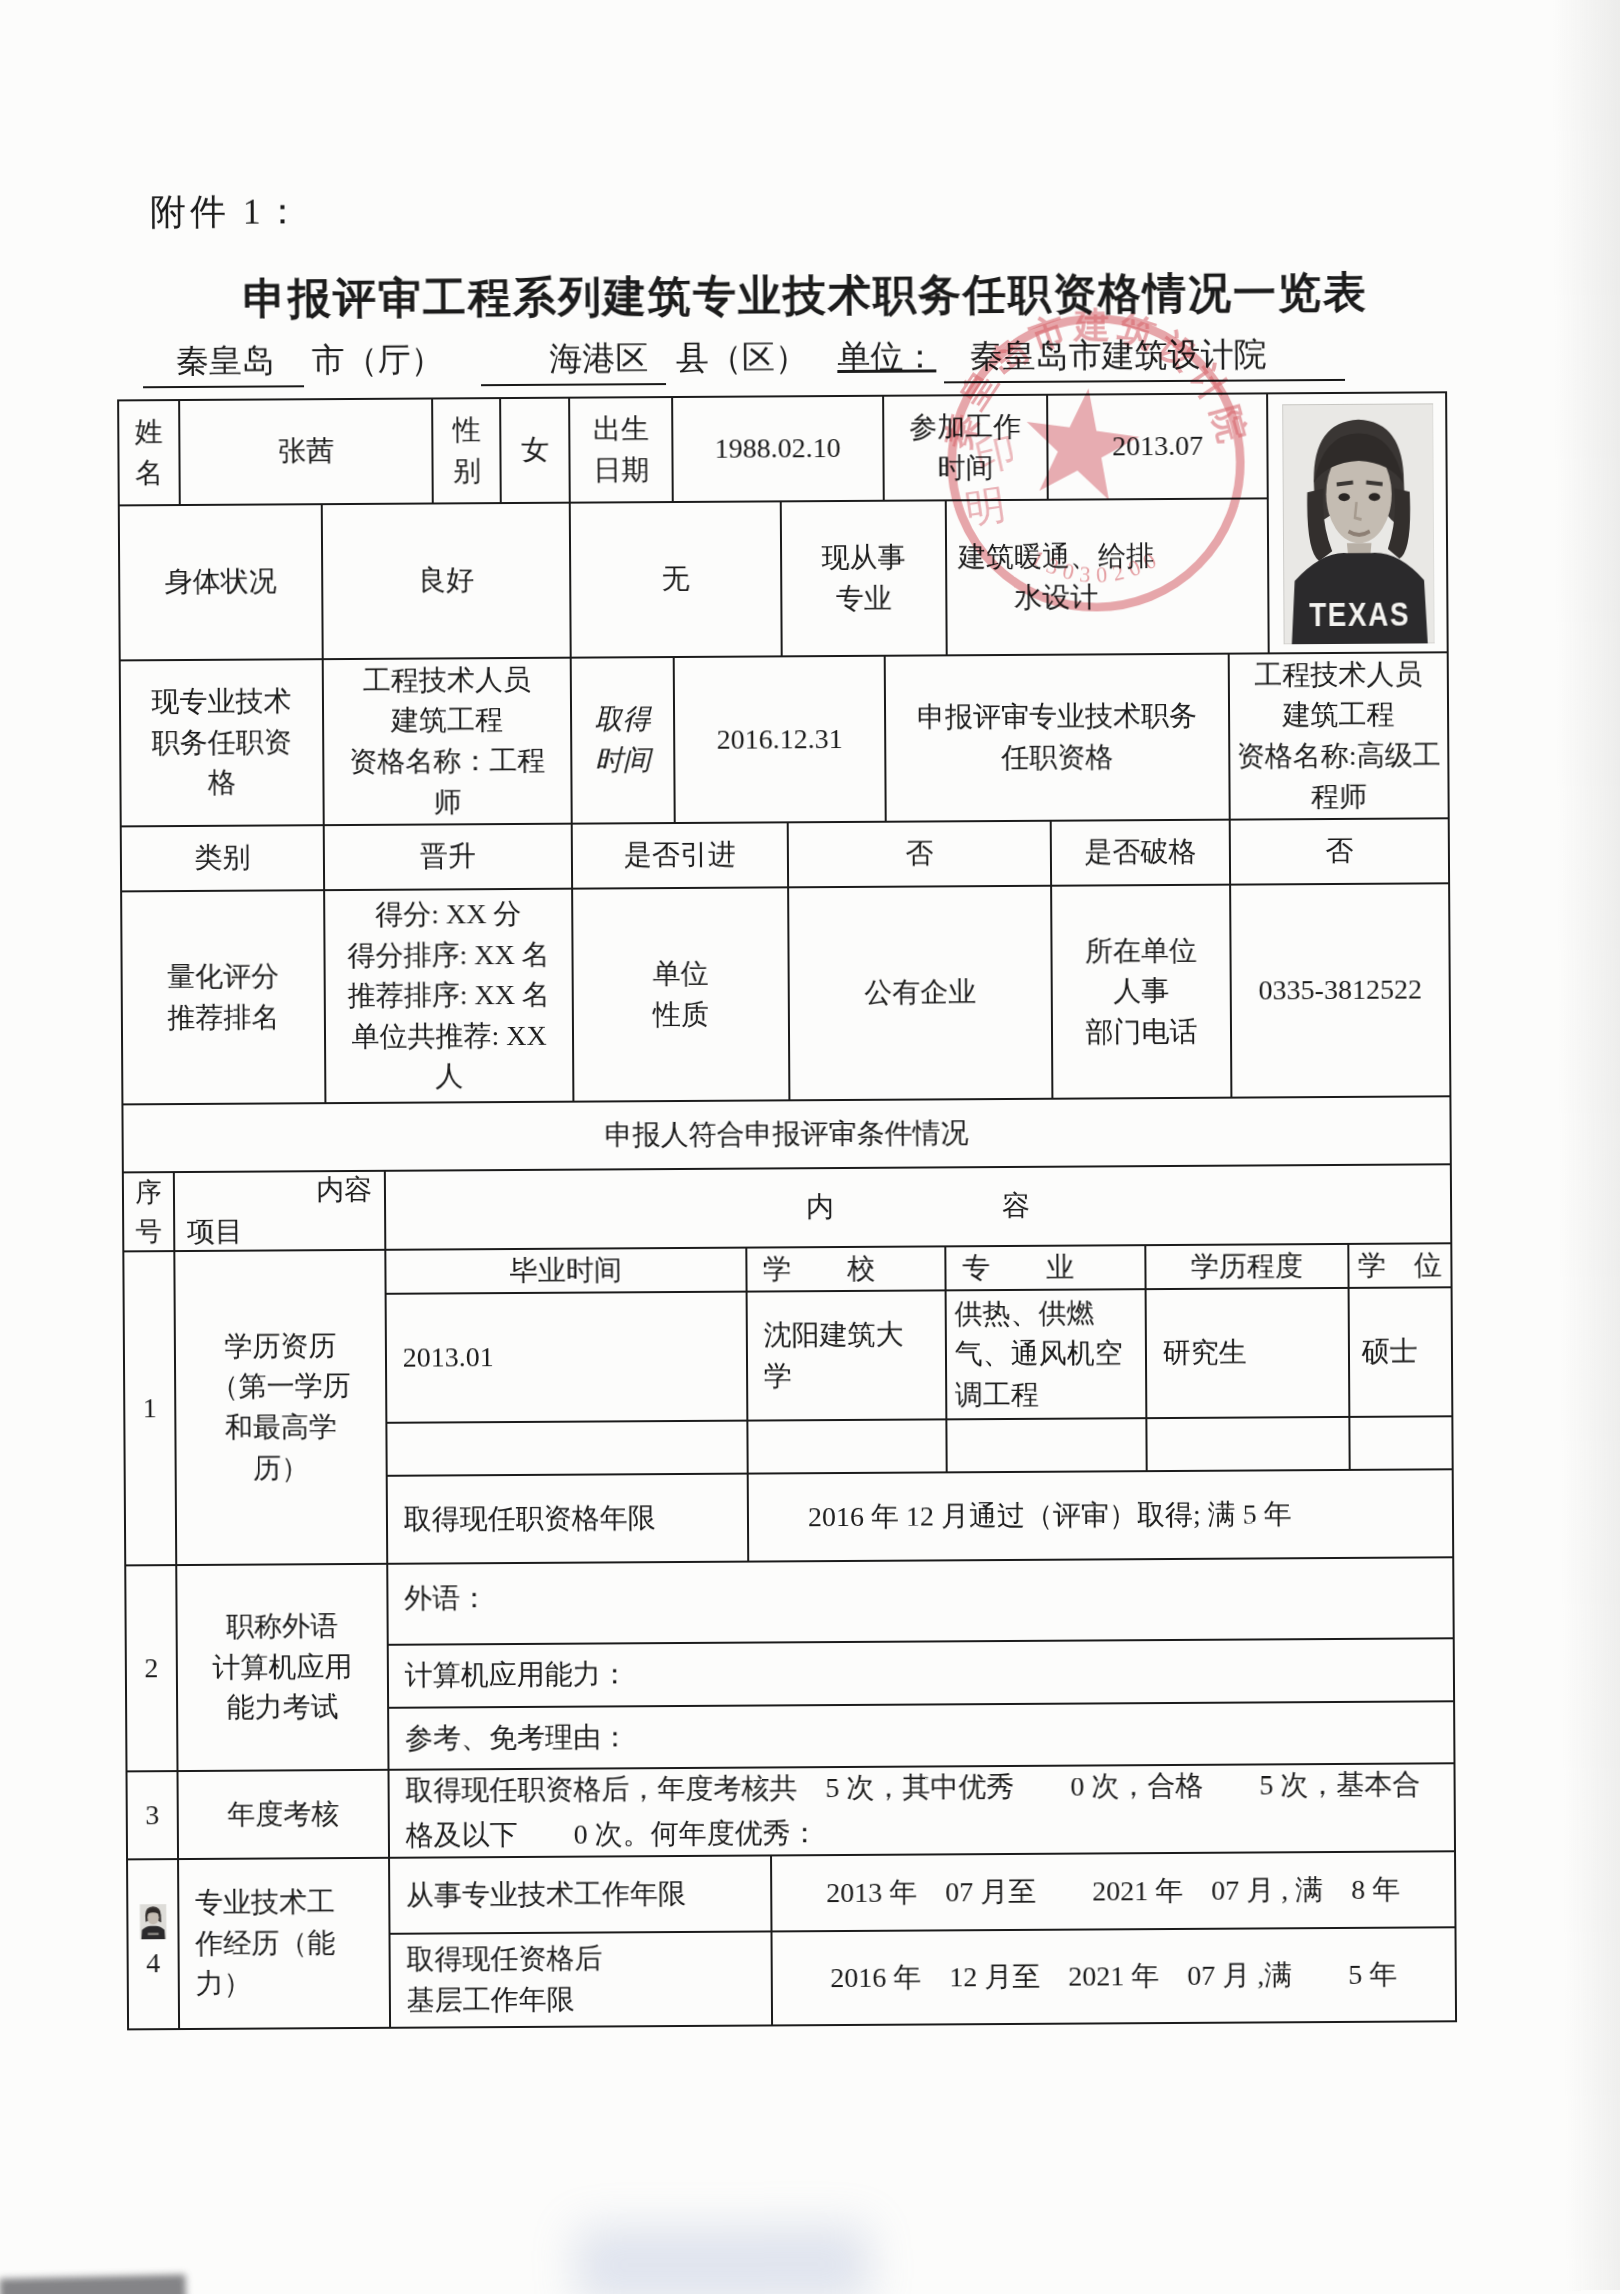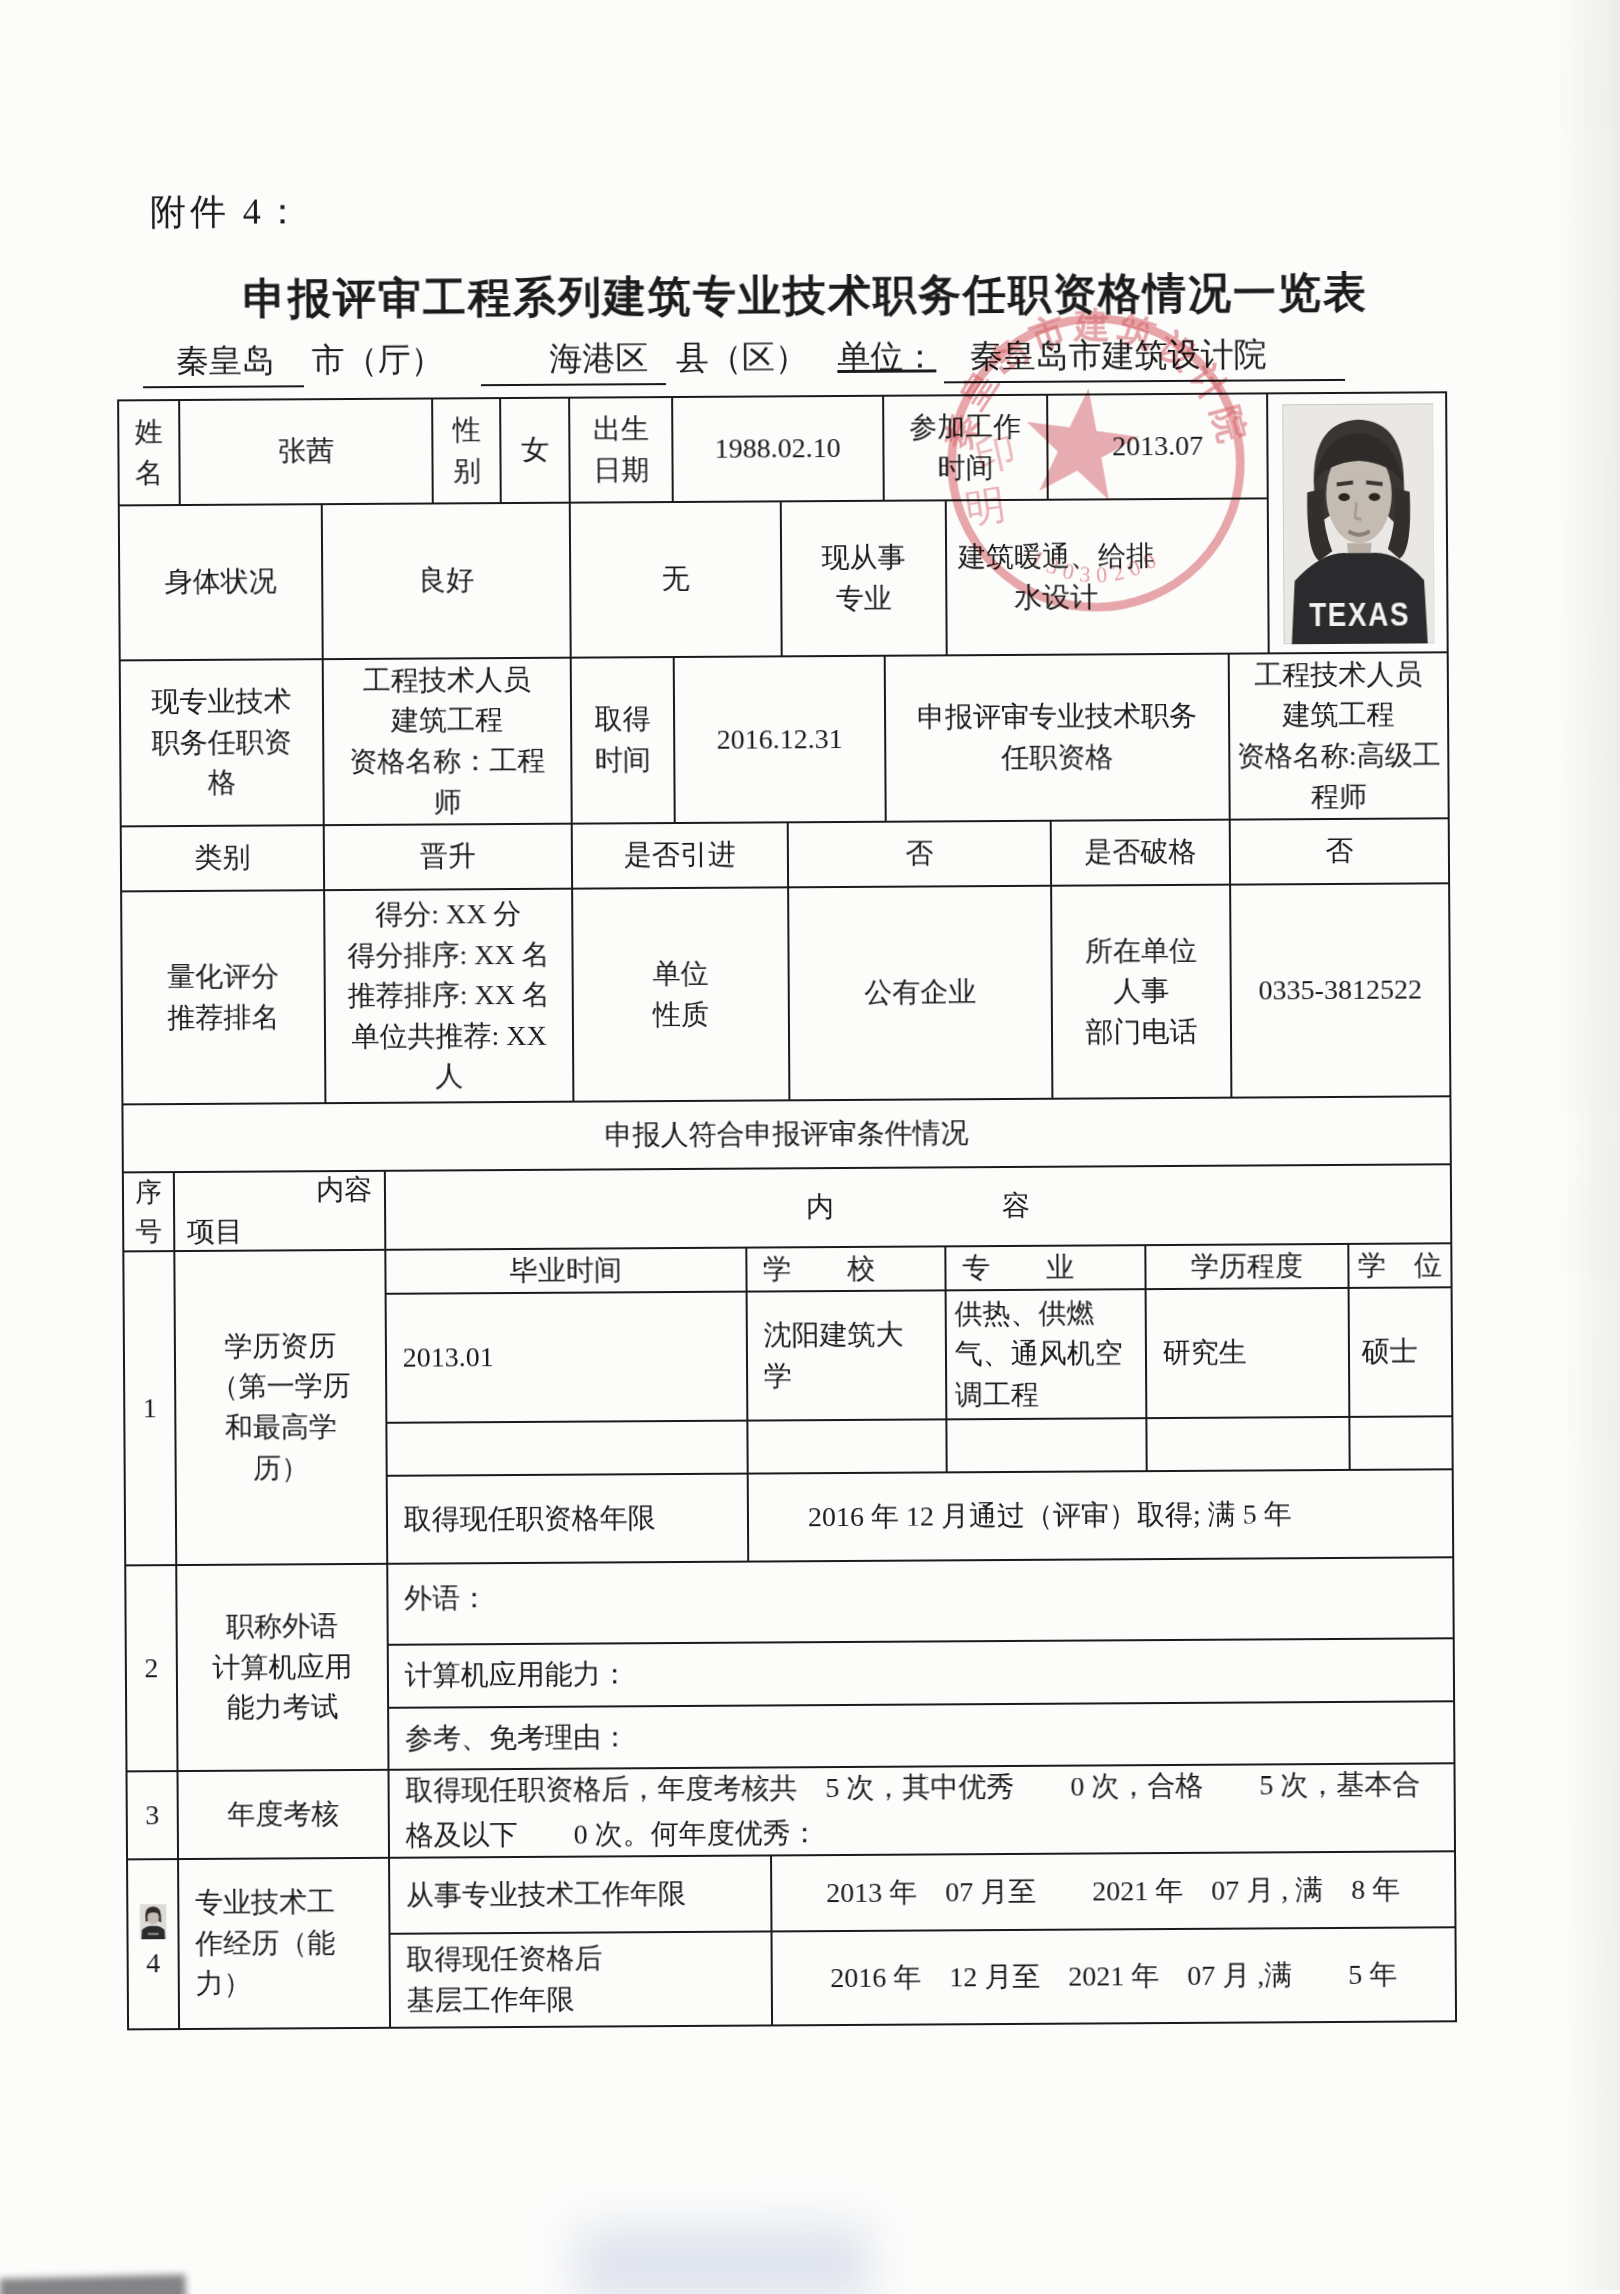--- a/index.html
+++ b/index.html
@@ -37,21 +37,21 @@
   .smudge-c{position:absolute;left:568px;top:2225px;width:294px;height:78px;background:#8fa0c8;filter:blur(21.6px);opacity:.25;}
   .smudge-r{position:absolute;left:1558px;top:0;width:69px;height:2295px;
             background:linear-gradient(to right,rgba(0,0,0,0),rgba(120,120,118,.12));}
 </style>
 </head>
 <body>
 
 <div class="page">
  <div class="scan">
 
-  <div class="txt attachment">附件 4：</div>
+  <div class="txt attachment">附件 1：</div>
   <div class="txt title">申报评审工程系列建筑专业技术职务任职资格情况一览表</div>
 
   <div class="txt region">
     <span class="seg u" style="padding:0 29px 2px 33px;">秦皇岛</span><span class="seg" style="padding:0 7.8px;">市（厅）</span><span class="seg u" style="margin-left:29px;padding:0 17.6px 2px 69px;">海港区</span><span class="seg" style="padding:0 9.8px;">县（区）</span><span class="seg" style="padding:0 7.8px 0 19.6px;text-decoration:underline;">单位：</span><span class="seg u" style="padding:0 78px 2px 25.5px;">秦皇岛市建筑设计院</span>
   </div>
 
   <div class="tbl">
 
     <div class="row" style="height:260px;">
       <div class="vcol" style="width:1149px;border-right:2px solid #1b1b1b;">
@@ -102,21 +102,21 @@
     </div>
 
     <div class="row" style="height:166px;">
       <div class="c pre" style="width:203px;">现专业技术
 职务任职资
 格</div>
       <div class="c pre" style="width:248px;">工程技术人员
 建筑工程
 资格名称：工程
 师</div>
-      <div class="c pre" style="width:103px;">取得
+      <div class="c pre" style="width:103px;font-style:italic;">取得
 时间</div>
       <div class="c" style="width:211px;">2016.12.31</div>
       <div class="c pre" style="width:344px;">申报评审专业技术职务
 任职资格</div>
       <div class="c end pre" style="flex:1;">工程技术人员
 建筑工程
 资格名称:高级工
 程师</div>
     </div>
 

